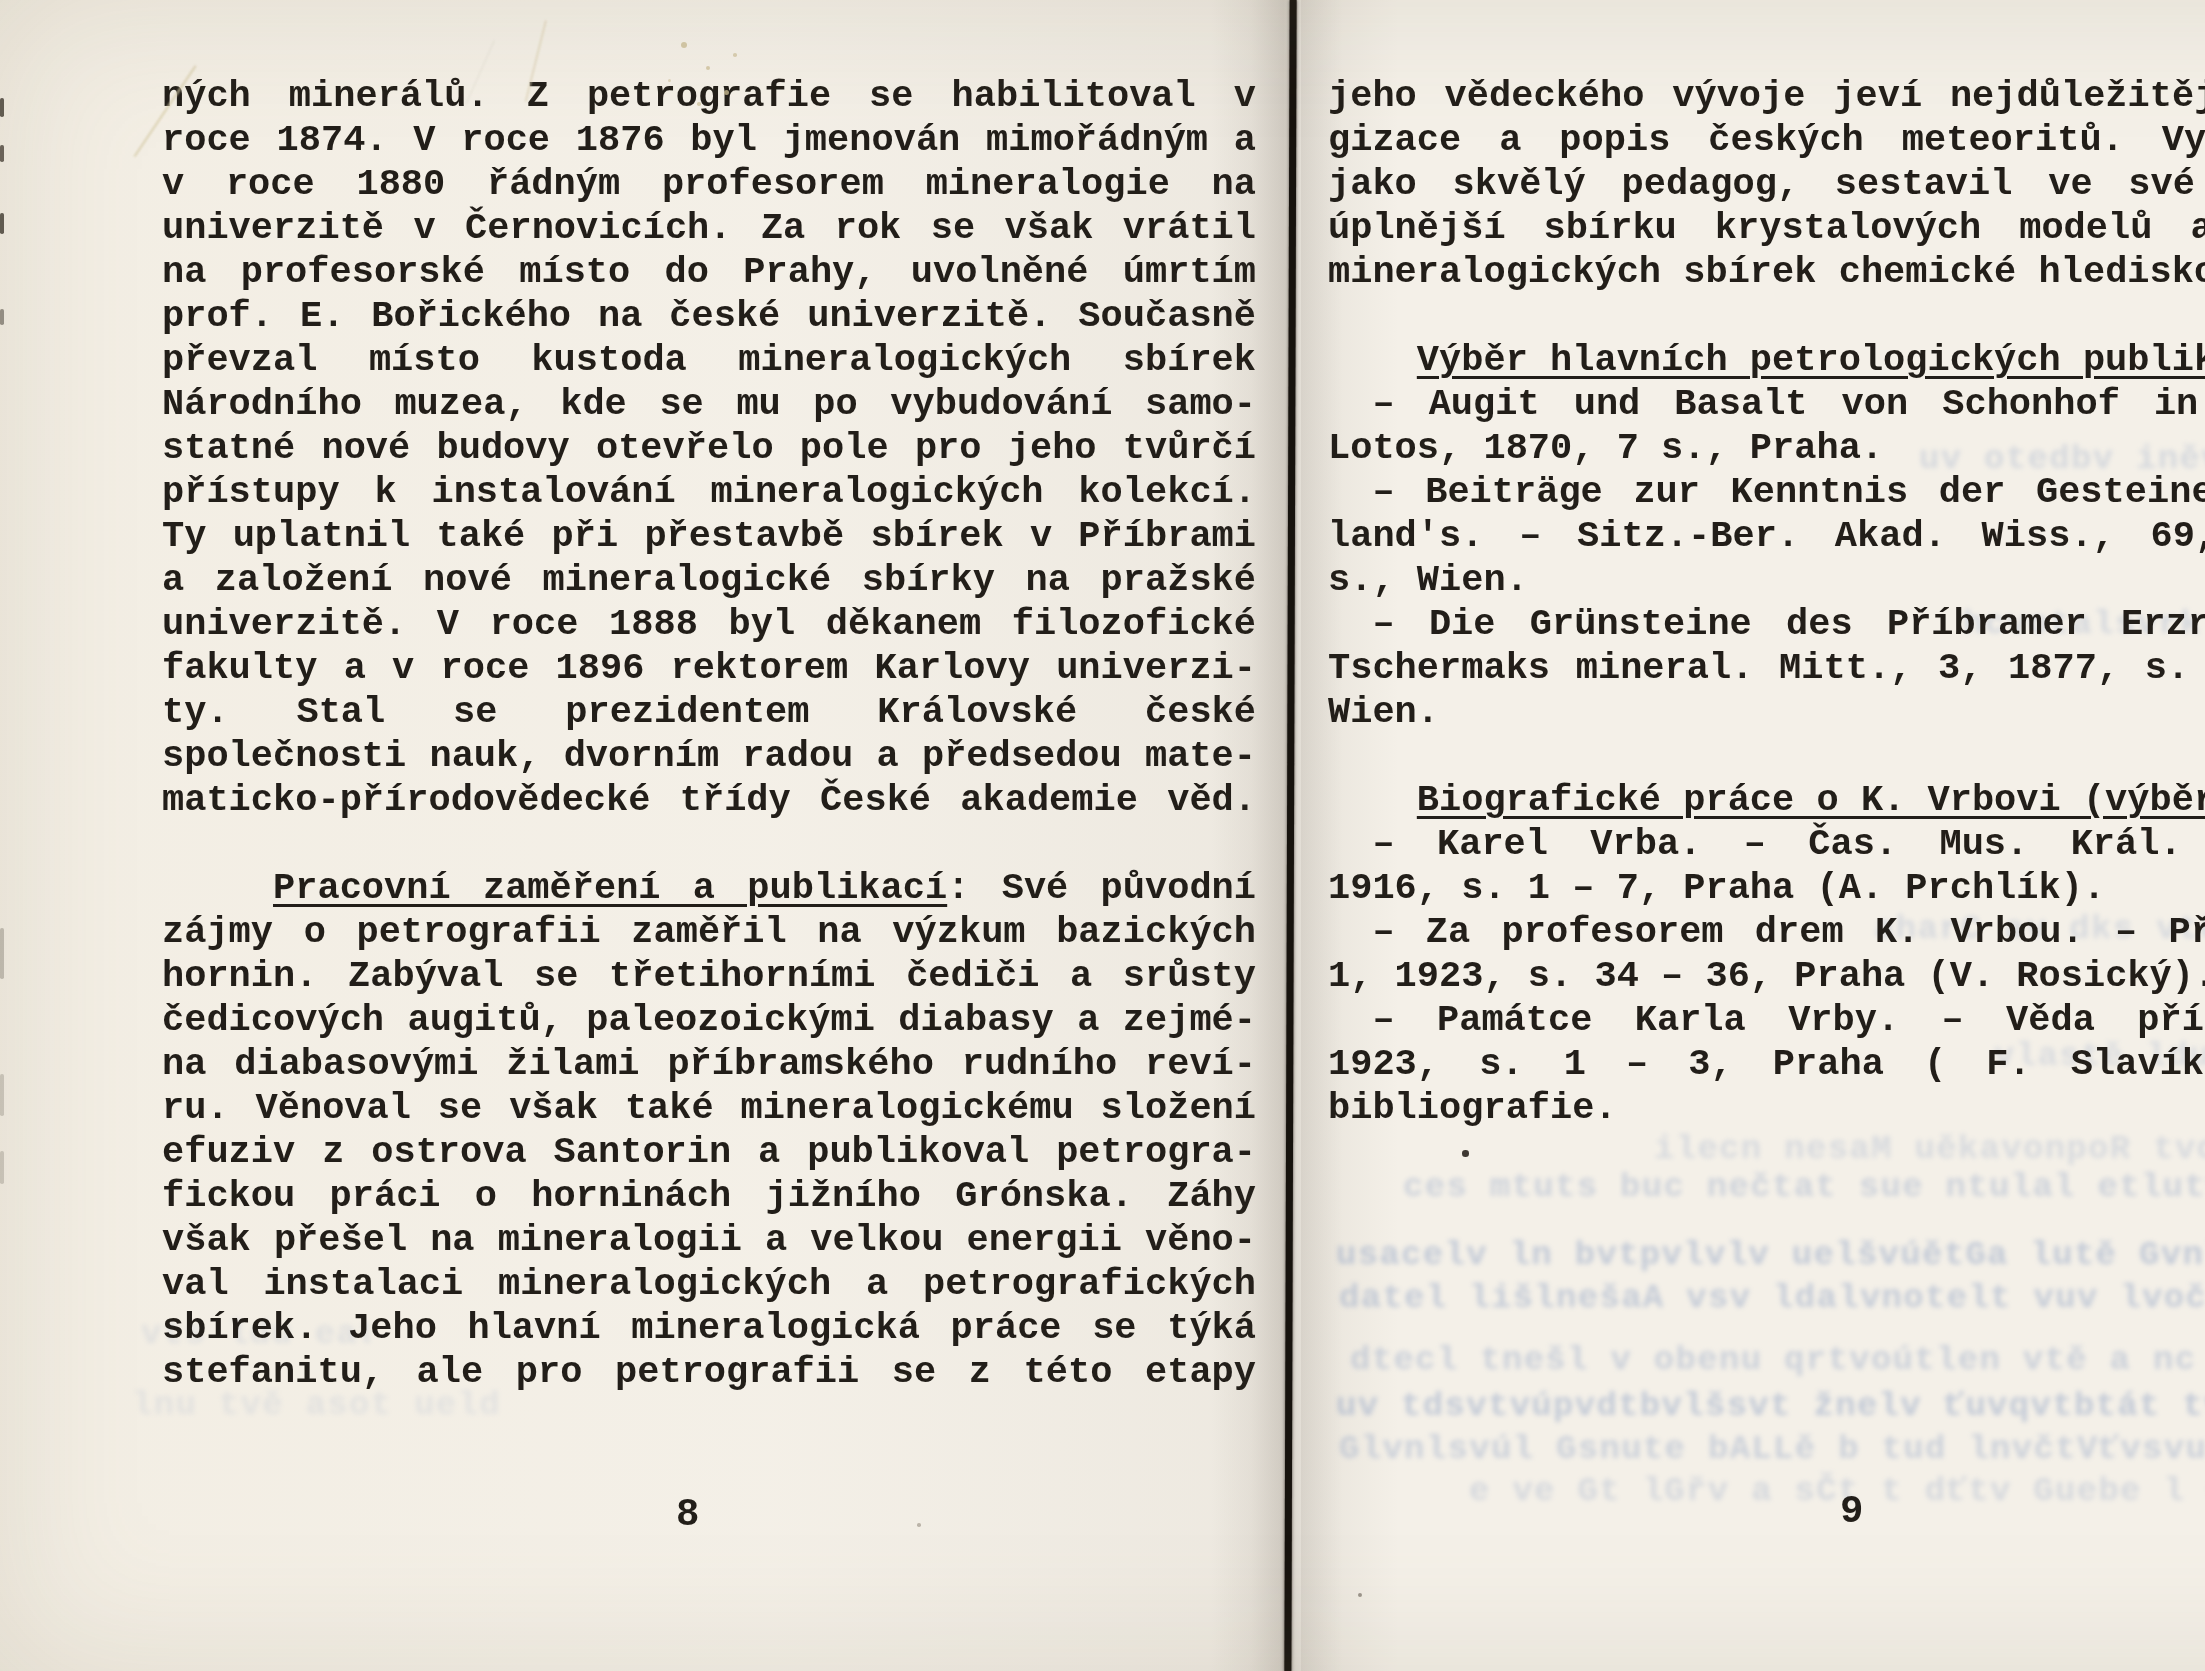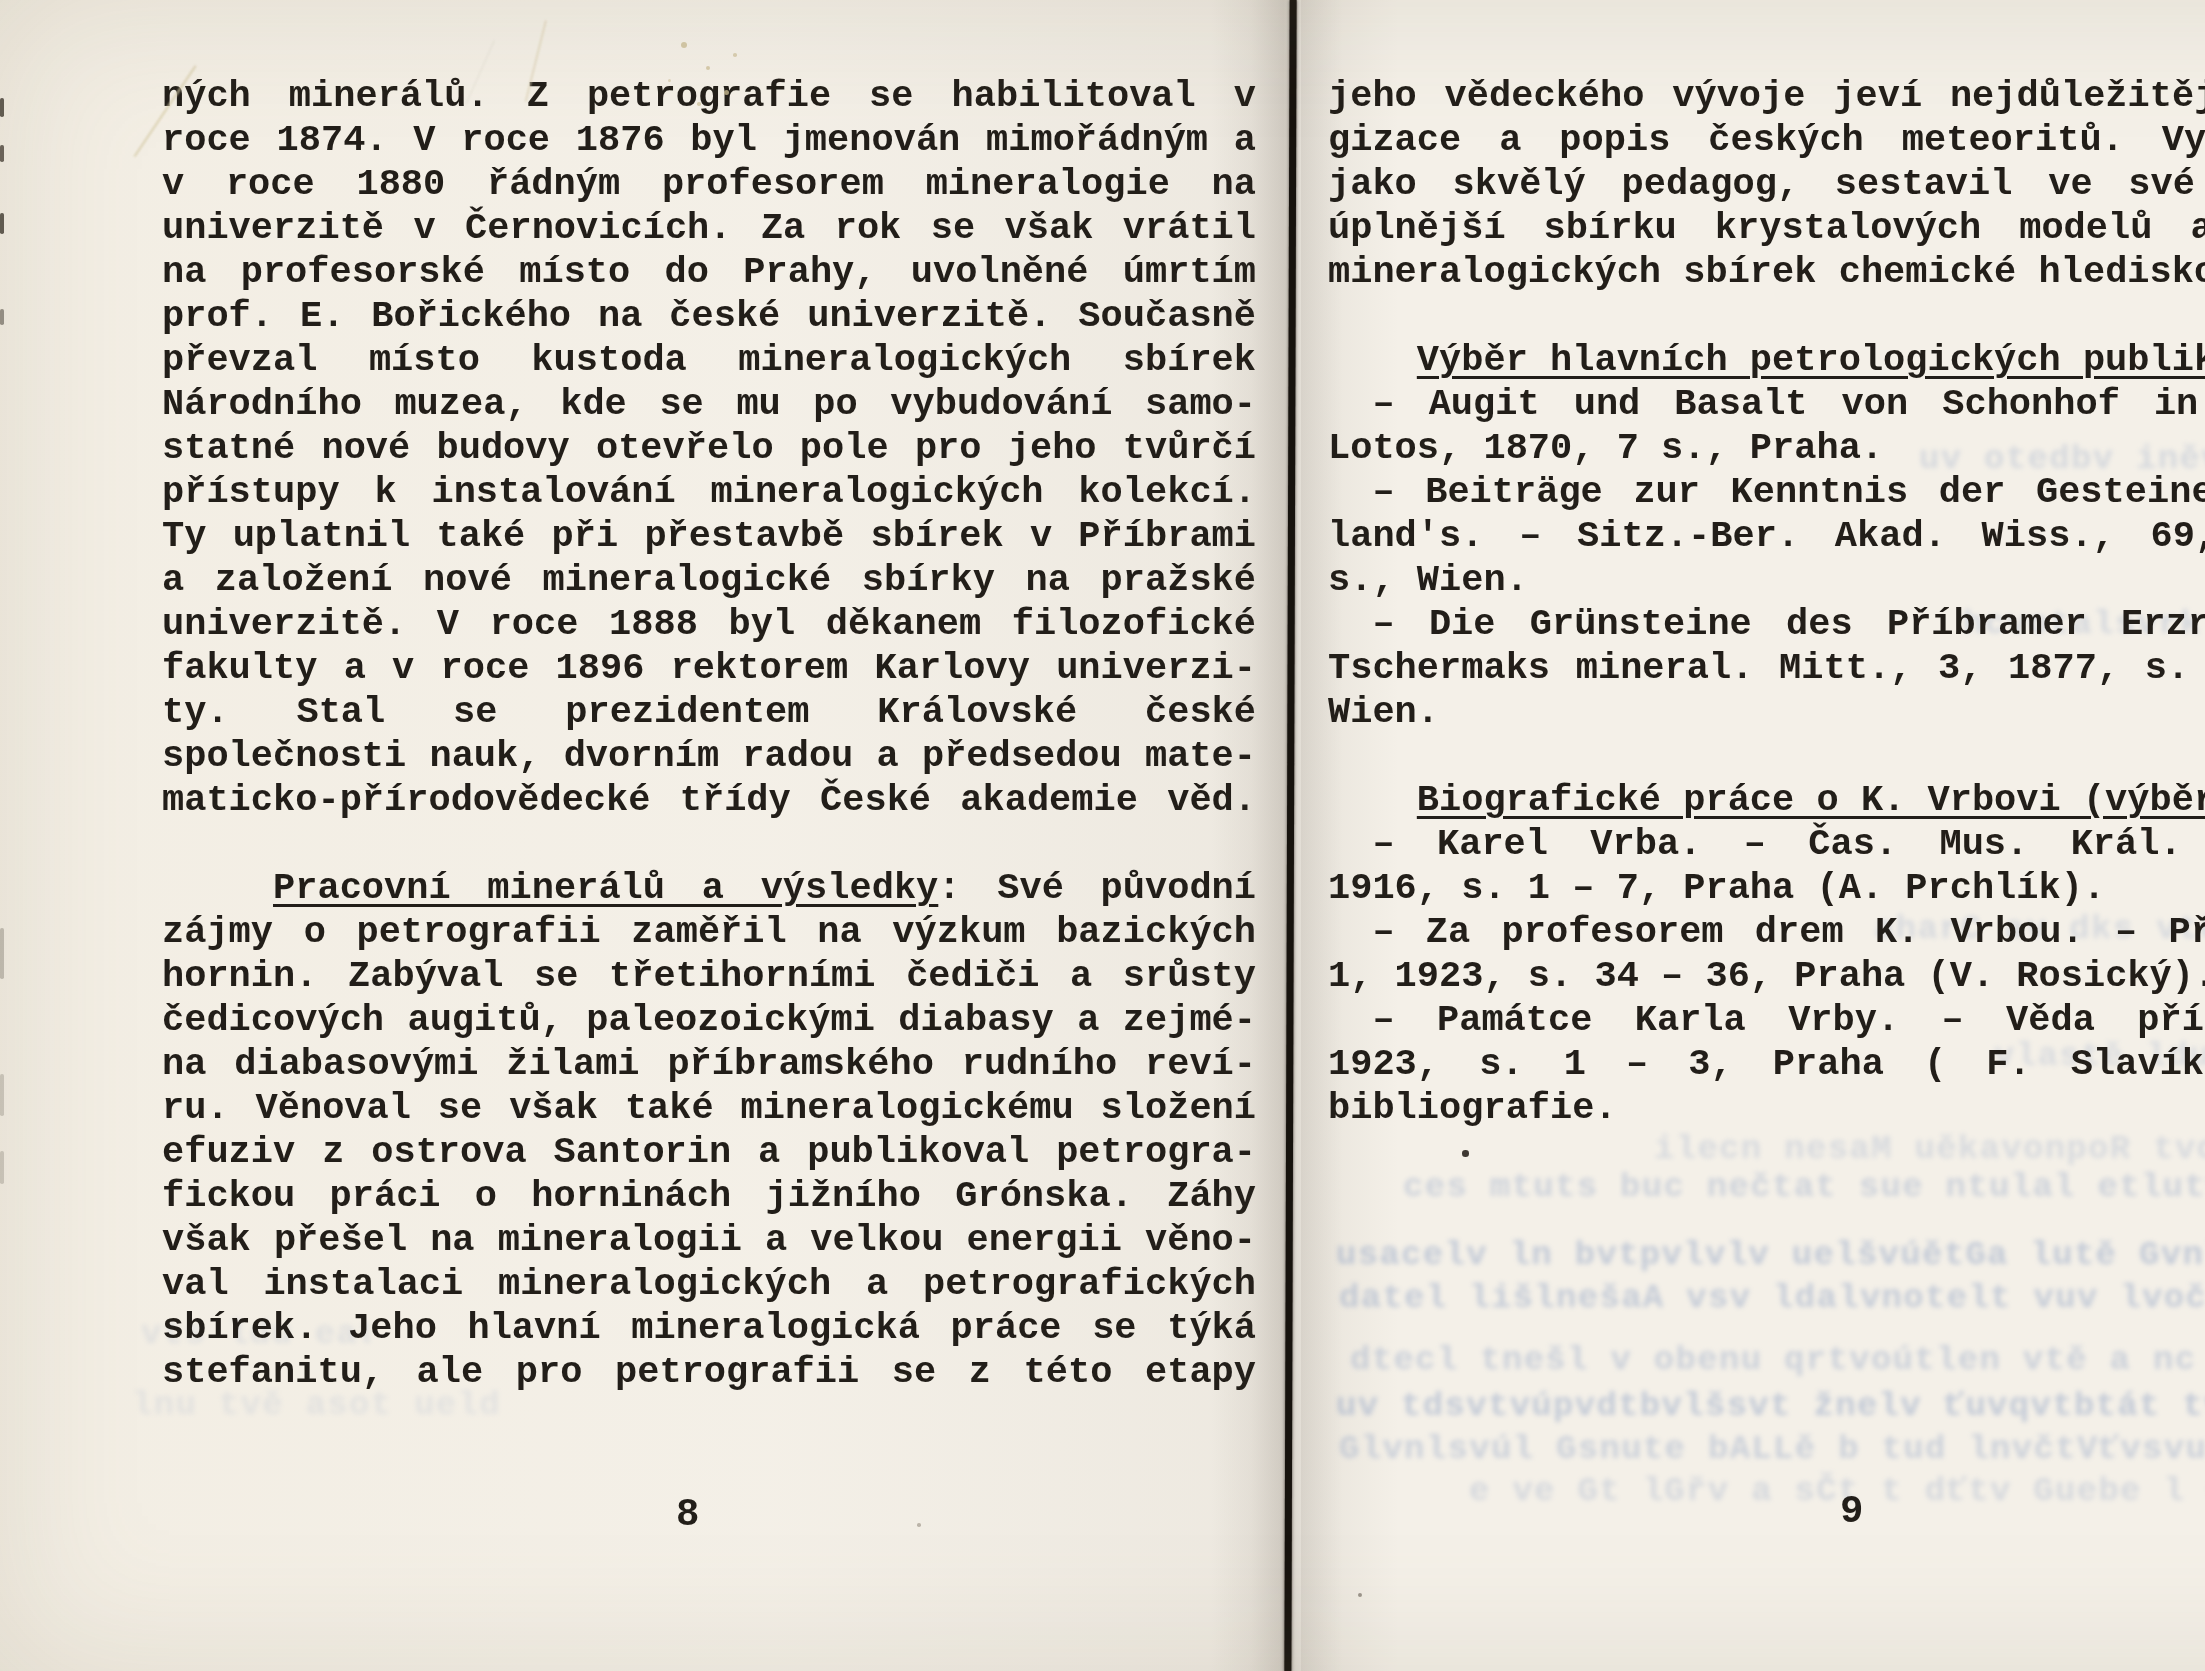--- a/index.html
+++ b/index.html
@@ -79,21 +79,21 @@
       <div class="ln"><span>Národního muzea, kde se mu po vybudování samo-</span></div>
       <div class="ln"><span>statné nové budovy otevřelo pole pro jeho tvůrčí</span></div>
       <div class="ln"><span>přístupy k instalování mineralogických kolekcí.</span></div>
       <div class="ln"><span>Ty uplatnil také při přestavbě sbírek v Příbrami</span></div>
       <div class="ln"><span>a založení nové mineralogické sbírky na pražské</span></div>
       <div class="ln"><span>univerzitě. V roce 1888 byl děkanem filozofické</span></div>
       <div class="ln"><span>fakulty a v roce 1896 rektorem Karlovy univerzi-</span></div>
       <div class="ln"><span>ty. Stal se prezidentem Královské české</span></div>
       <div class="ln"><span>společnosti nauk, dvorním radou a předsedou mate-</span></div>
       <div class="ln"><span>maticko-přírodovědecké třídy České akademie věd.</span></div>
-      <div class="ln gap" style="padding-left: 5ch;"><span class="u">Pracovní minerálů a výsledky</span><span>: Své původní</span></div>
+      <div class="ln gap" style="padding-left: 5ch;"><span class="u">Pracovní zaměření a publikací</span><span>: Své původní</span></div>
       <div class="ln"><span>zájmy o petrografii zaměřil na výzkum bazických</span></div>
       <div class="ln"><span>hornin. Zabýval se třetihorními čediči a srůsty</span></div>
       <div class="ln"><span>čedicových augitů, paleozoickými diabasy a zejmé-</span></div>
       <div class="ln"><span>na diabasovými žilami příbramského rudního reví-</span></div>
       <div class="ln"><span>ru. Věnoval se však také mineralogickému složení</span></div>
       <div class="ln"><span>efuziv z ostrova Santorin a publikoval petrogra-</span></div>
       <div class="ln"><span>fickou práci o horninách jižního Grónska. Záhy</span></div>
       <div class="ln"><span>však přešel na mineralogii a velkou energii věno-</span></div>
       <div class="ln"><span>val instalaci mineralogických a petrografických</span></div>
       <div class="ln"><span>sbírek. Jeho hlavní mineralogická práce se týká</span></div>

